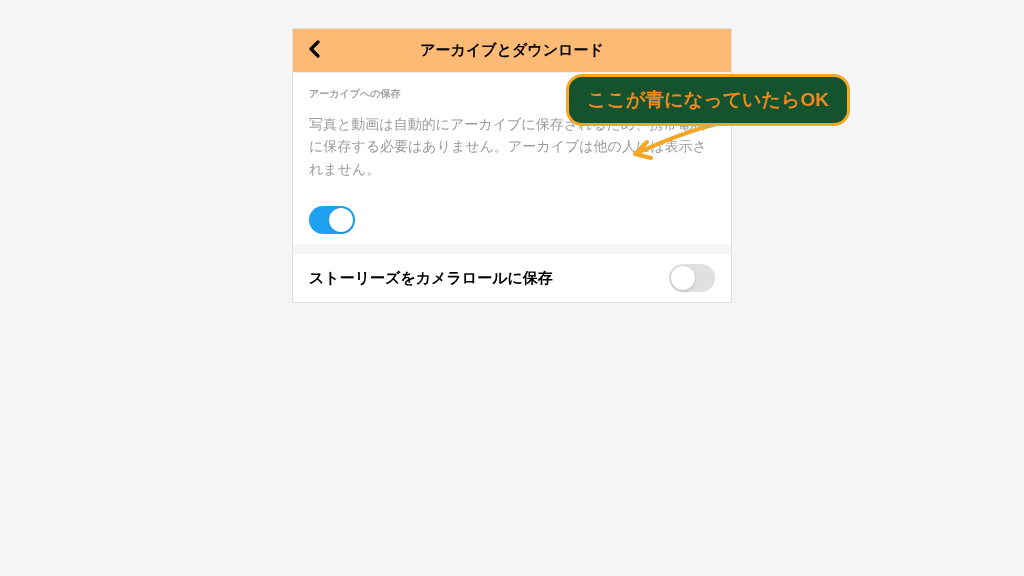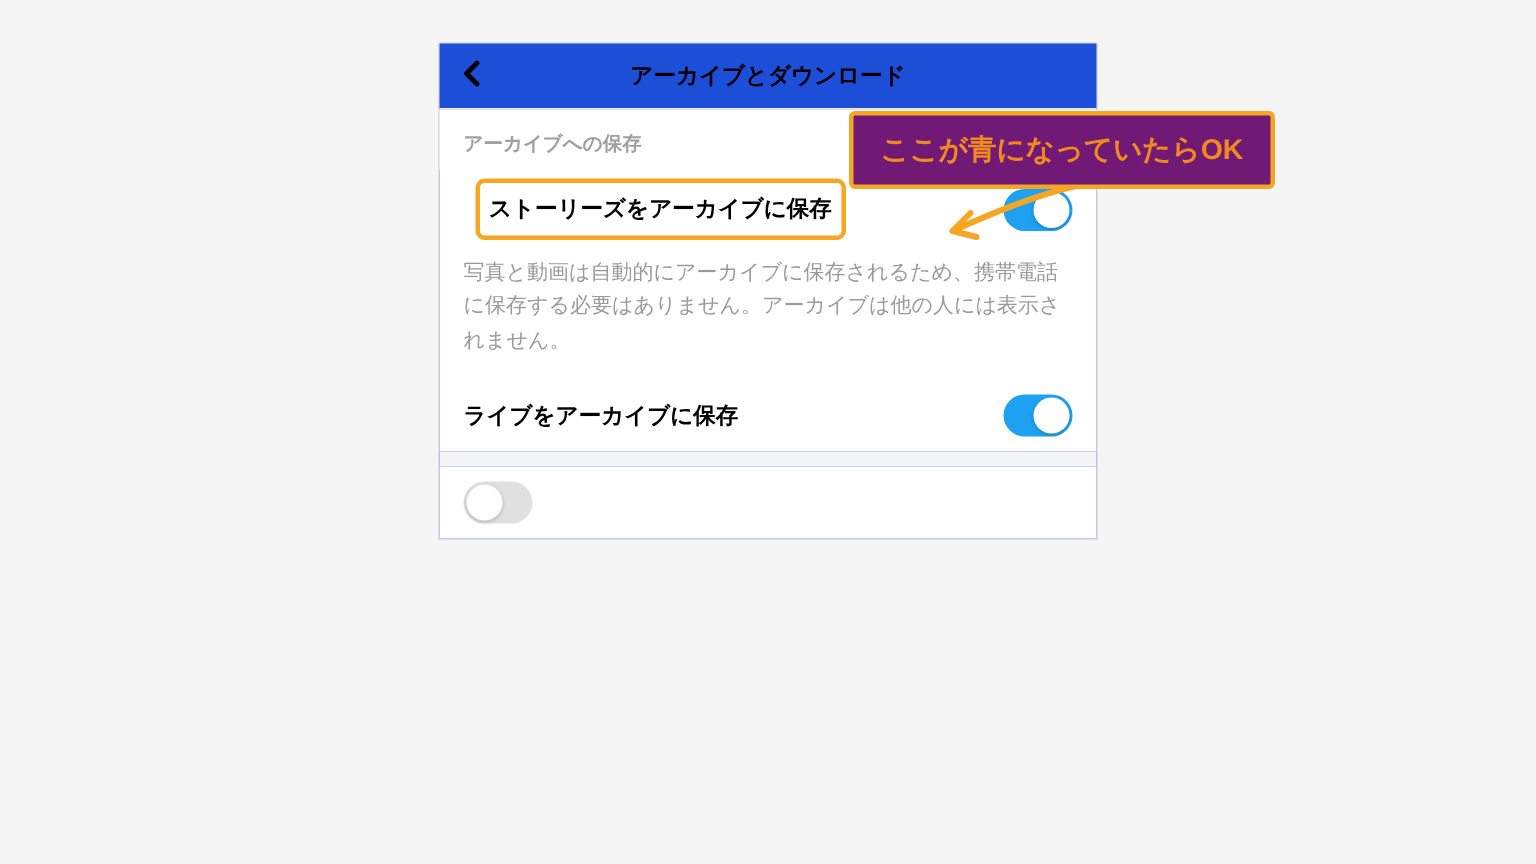--- a/index.html
+++ b/index.html
@@ -13,21 +13,21 @@
       width: 1024px;
       height: 576px;
       overflow: hidden;
       position: relative;
     }
     .phone-container {
       position: absolute;
       left: 292px;
       top: 28px;
       width: 440px;
-      background: #1d4ed8;
+      background: #fdba74;
       border: 1px solid #e0e0e0;
     }
     .header {
       display: flex;
       align-items: center;
       padding: 10px 14px;
       position: relative;
       height: 44px;
     }
     .back-chevron {
@@ -42,21 +42,21 @@
       transform: translateX(-50%);
       font-size: 15px;
       font-weight: 700;
       color: #000;
     }
     .section {
       background: #fff;
     }
     .section-header {
       padding: 14px 16px 8px;
-      font-size: 13px;
+      font-size: 10px;
       font-weight: 600;
       color: #a0a0a0;
       background: #fff;
     }
     .row {
       display: flex;
       align-items: center;
       justify-content: space-between;
       padding: 10px 16px;
     }
@@ -116,23 +116,23 @@
       justify-content: space-between;
       padding: 6px 16px 6px 0;
     }
     .highlight-wrap {
       padding-left: 12px;
     }
     .callout {
       position: absolute;
       left: 566px;
       top: 74px;
-      background: #701a75;
+      background: #14532d;
       border: 3px solid #f5a623;
-      border-radius: 4px;
+      border-radius: 16px;
       padding: 10px 18px;
       font-size: 19px;
       font-weight: 700;
       color: #f08a1f;
       white-space: nowrap;
       z-index: 10;
     }
     .callout-arrow {
       position: absolute;
       left: 617px;
@@ -152,46 +152,36 @@
       <svg width="14" height="18" viewBox="0 0 14 18">
           <path d="M11 2 L4 9 L11 16" stroke="#000" stroke-width="3.2" fill="none" stroke-linecap="round" stroke-linejoin="round"></path>
         </svg>
     </span>
     <span class="header-title">アーカイブとダウンロード</span>
   </div>
 
   <div class="section">
     <div class="section-header">アーカイブへの保存</div>
 
-    <div class="highlight-row">
-      <div class="highlight-wrap">
-        <span class="highlight-box">
-          <span class="row-label">ストーリーズをアーカイブに保存</span>
-        </span>
-      </div>
-      <div class="toggle on">
-        <div class="toggle-knob"></div>
-      </div>
-    </div>
     <div class="row-desc">写真と動画は自動的にアーカイブに保存されるため、携帯電話に保存する必要はありません。アーカイブは他の人には表示されません。</div>
 
     <div class="row">
-      <span class="row-label">ライブをアーカイブに保存</span>
       <div class="toggle on">
         <div class="toggle-knob"></div>
       </div>
     </div>
   </div>
 
   <div class="section-divider"></div>
 
   <div class="section">
 
 
     <div class="row">
+      <span class="row-label">ストーリーズをカメラロールに保存</span>
       <div class="toggle off">
         <div class="toggle-knob"></div>
       </div>
     </div>
   </div>
 </div>
 
 <div class="callout">
   <span>ここが青になっていたらOK</span>
 </div>

